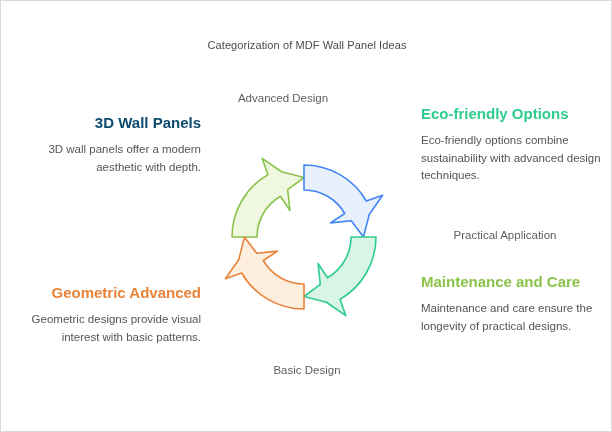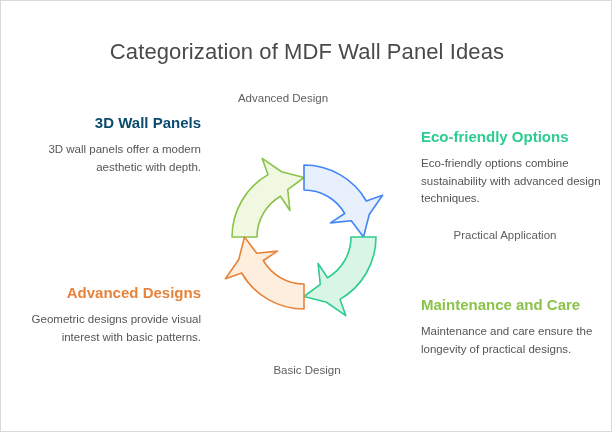--- a/index.html
+++ b/index.html
@@ -25,21 +25,21 @@
     overflow: hidden;
   }
 
   
   #title {
     position: absolute;
     left: 0;
     top: 38px;
     width: 612px;
     text-align: center;
-    font-size: 22px;
+    font-size: 11px;
     color: #4a4a4a;
     letter-spacing: 0.1px;
     font-weight: 400;
   }
 
   
   #cycle {
     position: absolute;
     left: 195px;
     top: 128px;
@@ -67,21 +67,21 @@
     font-weight: bold;
     line-height: 1.22;
   }
   .block p {
     margin: 0;
     font-size: 11.5px;
     line-height: 1.5;
     color: #555555;
   }
 
-  .block.right { text-align: left; margin-top: 23px; }
+  .block.right { text-align: left; }
   .block.left  { text-align: right; }
 
   #block-3d            { left: 16px;  top: 113px; width: 184px; }
   #block-geometric     { left: 16px;  top: 283px; width: 184px; }
   #block-eco           { left: 420px; top: 104px; width: 180px; }
   #block-maintenance   { left: 420px; top: 272px; width: 180px; }
 </style>
 </head>
 <body>
 
@@ -101,21 +101,21 @@
   <div class="stage-label" id="stage-top">Advanced Design</div>
   <div class="stage-label" id="stage-bottom">Basic Design</div>
   <div class="stage-label" id="stage-right">Practical Application</div>
 
   <div class="block left" id="block-3d">
     <h3 style="color: #0c4a6e;">3D Wall Panels</h3>
     <p>3D wall panels offer a modern aesthetic with depth.</p>
   </div>
 
   <div class="block left" id="block-geometric">
-    <h3 style="color: rgb(232, 131, 58);">Advanced Designs</h3>
+    <h3 style="color: rgb(232, 131, 58);">Geometric Advanced</h3>
     <p>Geometric designs provide visual interest with basic patterns.</p>
   </div>
 
   <div class="block right" id="block-eco">
     <h3 style="color: rgb(46, 204, 143);">Eco-friendly Options</h3>
     <p>Eco-friendly options combine sustainability with advanced design techniques.</p>
   </div>
 
   <div class="block right" id="block-maintenance">
     <h3 style="color: rgb(139, 195, 74);">Maintenance and Care</h3>

